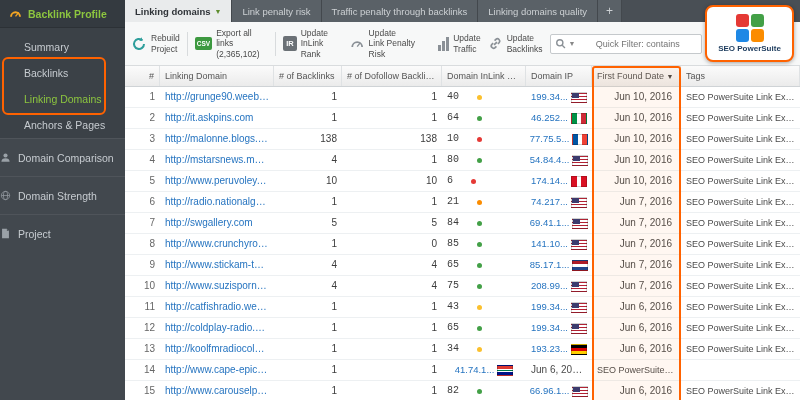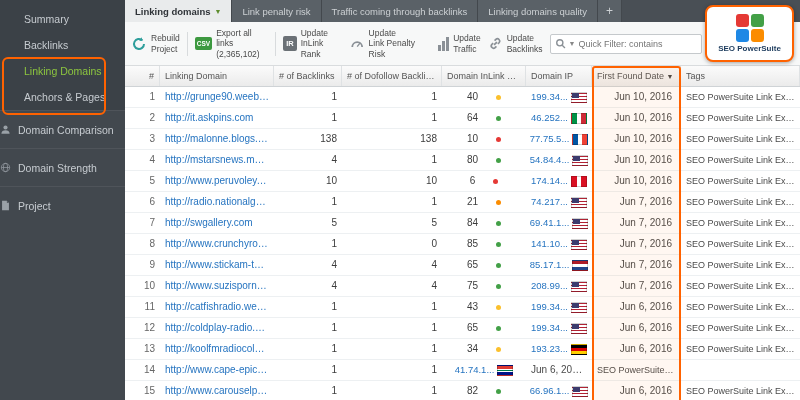--- a/index.html
+++ b/index.html
@@ -37,38 +37,38 @@
   .tsep { width:1px; height:24px; background:#d8dbdd; flex:none; }
   .csv-badge { background:#3d9940; color:#fff; font-size:6.5px; font-weight:bold; padding:3px 2px; border-radius:2px; }
   .ir-badge  { background:#6b7176; color:#fff; font-size:7.5px; font-weight:bold; padding:3px 3px; border-radius:2px; }
   .bars { display:flex; align-items:flex-end; gap:1px; height:14px; }
   .bars i { width:3px; background:#8a9096; display:block; }
 
   .search { margin-left:auto; margin-right:92px; width:158px; height:20px; background:#fff;
             border:1px solid #c5c9cc; border-radius:2px; display:flex; align-items:center; gap:3px; padding:0 4px; }
   .search .scaret { font-size:7px; color:#888; }
   .search input { border:none; outline:none; flex:1; min-width:0; font-size:9px; color:#555;
-                  font-family:"Liberation Sans", sans-serif; background:transparent; }
+                  font-family:"Liberation Sans", sans-serif; background:transparent;text-align:center; }
 
   
   .grid-area { position:relative; height:342px; overflow:hidden; }
   .thead, .trow { display:grid; grid-template-columns:35px 114px 68px 100px 84px 66px 89px 1fr; }
   .thead { height:21px; background:linear-gradient(#fbfbfb,#ebebeb); border-bottom:1px solid #cfd3d6;
            font-size:9px; color:#555; }
   .thead .hc { line-height:20px; padding:0 5px; border-right:1px solid #dfe2e4;
                white-space:nowrap; overflow:hidden; text-overflow:ellipsis; }
   .hc.r { text-align:right; }
   .hc .sort { font-size:7px; color:#444; }
 
   .trow { height:21px; border-bottom:1px solid #edf0f2; background:#fff; font-size:10px; color:#3c3c3c; }
   .trow > div { line-height:20px; padding:0 5px; white-space:nowrap; overflow:hidden; text-overflow:ellipsis; min-width:0; }
   .c-num { text-align:right; color:#666; }
   .c-domain { color:#2674c0; cursor:pointer; }
   .c-bl, .c-df { text-align:right; }
-  .c-rank { display:flex; align-items:center; justify-content:center; gap:18px; }
+  .c-rank { display:flex; align-items:center; justify-content:flex-start; gap:18px;font-family:Liberation Mono, monospace; }
   .dot { width:5px; height:5px; border-radius:50%; flex:none; }
   .c-ip { display:flex; align-items:center; justify-content:center; gap:3px; color:#2674c0; font-size:9.5px; }
   .flag { width:16px; height:11px; flex:none; border:1px solid rgba(0,0,0,0.18); position:relative; }
   .c-date { text-align:right; padding-right:9px !important; color:#4a4a4a; }
   .c-tags { font-size:9px; color:#4a4a4a; }
 
   
   .flag-us { background:repeating-linear-gradient(180deg,#b22234 0 1.5px,#fff 1.5px 3px); }
   .flag-us::before { content:''; position:absolute; left:0; top:0; width:7px; height:5.5px; background:#3c3b6e; }
   .flag-it { background:linear-gradient(90deg,#009246 0 33%,#fff 33% 66%,#ce2b37 66%); }
@@ -88,20 +88,27 @@
                 border:2px solid #ff6200; border-radius:8px; z-index:20; display:flex; flex-direction:column;
                 align-items:center; justify-content:center; gap:2px; box-shadow:0 1px 4px rgba(0,0,0,0.35); }
   .logo-squares { display:grid; grid-template-columns:13px 13px; grid-template-rows:13px 13px; gap:2px; }
   .logo-squares i { border-radius:3px; display:block; }
   .logo-text { font-size:8px; font-weight:bold; color:#1b3a5c; white-space:nowrap; }
 </style>
 </head>
 <body>
 
 <aside class="sidebar">
+  <div class="sb-header">
+    <svg width="13" height="13" viewBox="0 0 16 16">
+      <path d="M2.5 12a5.5 5.5 0 0 1 11 0" fill="none" stroke="#f5a623" stroke-width="2.4"></path>
+      <line x1="8" y1="11.5" x2="12" y2="6.5" stroke="#f5a623" stroke-width="1.6"></line>
+    </svg>
+    <span>Backlink Profile</span>
+  </div>
 
   <div class="sb-sub">
     <div class="sb-subitem">Summary</div>
     <div class="sb-subitem">Backlinks</div>
     <div class="sb-subitem active">Linking Domains</div>
     <div class="sb-subitem">Anchors &amp; Pages</div>
   </div>
 
   <div class="sb-iconitem">
     <svg width="11" height="11" viewBox="0 0 16 16" fill="#9aa1a7">
@@ -133,21 +140,21 @@
 
   <div class="tabbar">
     <div class="tab active">
       <span>Linking domains</span>
       <span class="caret">▼</span>
     </div>
     <div class="tab">
       <span>Link penalty risk</span>
     </div>
     <div class="tab">
-      <span>Traffic coming through backlinks</span>
+      <span>Traffic penalty through backlinks</span>
     </div>
     <div class="tab">
       <span>Linking domains quality</span>
     </div>
     <div class="tab plus">
       <span>+</span>
     </div>
   </div>
 
   <div class="toolbar">

